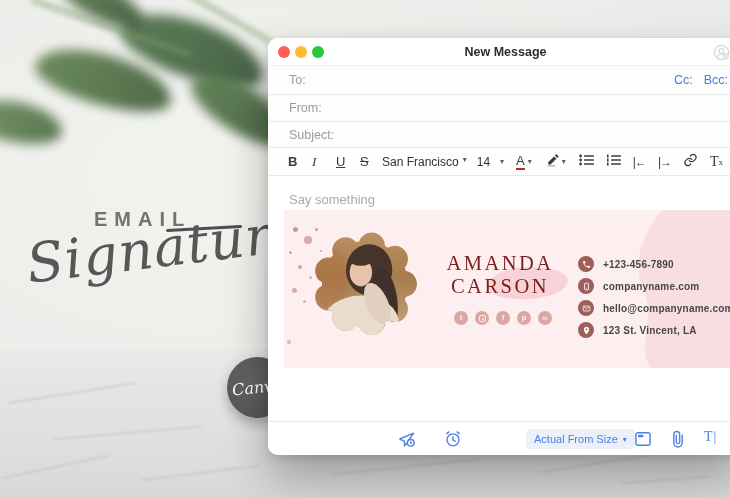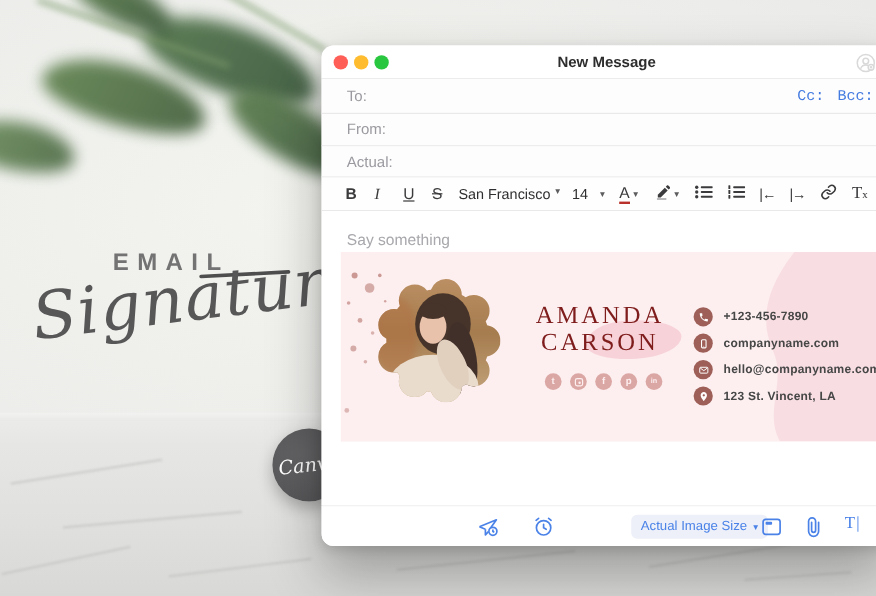--- a/index.html
+++ b/index.html
@@ -40,21 +40,21 @@
   .tl.red{ left:10px; background:#ff5f57; } .tl.yellow{ left:27px; background:#febc2e; }
   .tl.green{ left:44px; background:#29c73f; }
   .win-title { position:absolute; left:0; right:0; top:0; height:28px; line-height:28px;
          text-align:center; font-size:12.5px; font-weight:700; color:#2d2d2d; }
   .contact-add { position:absolute; right:12px; top:5px; width:19px; height:19px; color:#d9d9d9; }
 
   .hrow { position:absolute; left:0; right:0; border-bottom:1px solid #e9e9e9; background:#fdfdfd;
          display:flex; align-items:center; padding:0 15px 0 21px; font-size:12.5px; color:#9a9aa0; }
   .row-to{ top:28px; height:29px; } .row-from{ top:57px; height:27px; } .row-subject{ top:84px; height:26px; }
   .ccbcc { margin-left:auto; display:flex; gap:11px; }
-  .ccbcc span { color:#447be0; cursor:default;font-family:Liberation Mono, monospace; }
+  .ccbcc span { color:#447be0; cursor:default; }
 
   .toolbar { position:absolute; left:0; right:0; top:110px; height:28px; background:#fefefe;
          border-bottom:1px solid #e9e9e9; display:flex; align-items:center; padding:0 18px 0 20px;
          color:#3b3b3d; font-size:13px; }
   .tbtn { display:flex; align-items:center; margin-right:0; }
   .tb-b{ font-weight:700; width:24px; } .tb-i{ font-style:italic; font-family:"Liberation Serif",serif; width:24px; }
   .tb-u{ text-decoration:underline; width:24px; } .tb-s{ text-decoration:line-through; width:22px; }
   .fontsel { font-size:12px; color:#2f2f31; margin-right:10px; display:flex; align-items:flex-start; gap:4px; }
   .sizesel { font-size:12px; color:#2f2f31; margin-right:12px; display:flex; align-items:center; gap:10px; }
   .chev { font-size:8px; color:#5d5d5f; }
@@ -161,21 +161,21 @@
       <span>To:</span>
       <span class="ccbcc">
         <span>Cc:</span>
         <span>Bcc:</span>
       </span>
     </div>
     <div class="hrow row-from">
       <span>From:</span>
     </div>
     <div class="hrow row-subject">
-      <span>Actual:</span>
+      <span>Subject:</span>
     </div>
 
     <div class="toolbar">
       <span class="tbtn tb-b">B</span>
       <span class="tbtn tb-i">I</span>
       <span class="tbtn tb-u">U</span>
       <span class="tbtn tb-s">S</span>
       <span class="fontsel">
         <span>San Francisco</span>
         <span class="chev">▾</span>
@@ -364,21 +364,21 @@
         </svg>
       </div>
       <div class="fico" style="left:175px;">
         <svg viewBox="0 0 24 24" fill="none" stroke="currentColor" stroke-width="1.7" stroke-linecap="round">
           <circle cx="12" cy="13" r="7.2"></circle>
             <path d="M12 9.5V13l2.6 1.5"></path>
           <path d="M4.5 5.5L7 3.5M19.5 5.5L17 3.5"></path>
         </svg>
       </div>
       <div class="pill">
-        <span>Actual Image Size</span>
+        <span>Actual From Size</span>
         <span class="chev">▾</span>
       </div>
       <div class="fico" style="left:365px;">
         <svg viewBox="0 0 24 24" fill="none" stroke="currentColor" stroke-width="1.7">
           <rect x="3.5" y="4.5" width="17" height="15" rx="2.5"></rect>
           <rect x="6" y="7" width="6.5" height="3" rx="1" fill="currentColor" stroke="none"></rect>
         </svg>
       </div>
       <div class="fico" style="left:400px;">
         <svg viewBox="0 0 24 24" fill="none" stroke="currentColor" stroke-width="1.7" stroke-linecap="round">

